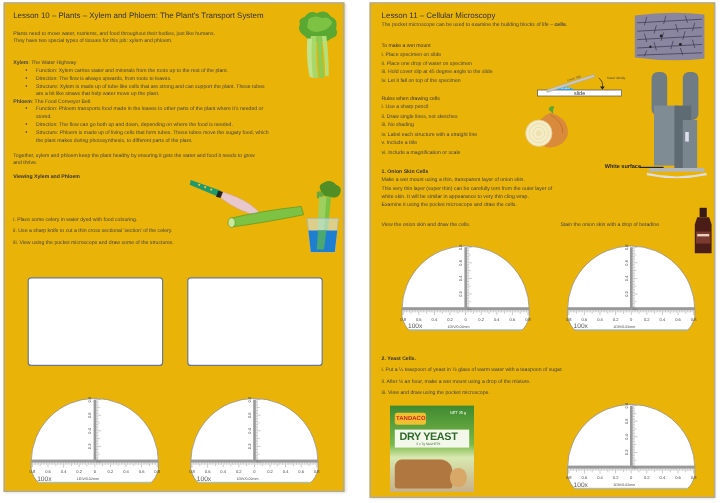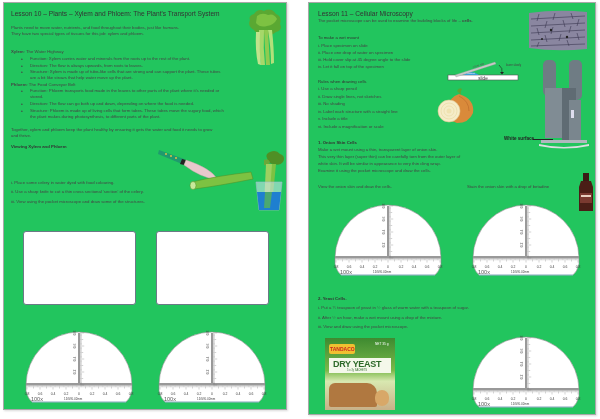--- a/index.html
+++ b/index.html
@@ -1,19 +1,19 @@
 <!DOCTYPE html>
 <html><head>
 <meta charset="utf-8">
 <style>
   * { box-sizing: border-box; margin: 0; padding: 0; }
   html, body { width: 600px; height: 419px; background: #ffffff; overflow: hidden; }
   body { font-family: "Liberation Sans", sans-serif; color: #333; position: relative; }
   .page {
-    position: absolute; background: #22c55e; border: 1px solid #a8a8a8;
+    position: absolute; background: #eab308; border: 1px solid #a8a8a8;
     box-shadow: 1px 1px 2px rgba(0,0,0,0.15);
   }
   #page-left { left: 3px; top: 2px; width: 284px; height: 408px; }
   #page-right { left: 308px; top: 2px; width: 288px; height: 413px; }
   .abs { position: absolute; }
   .title { font-size: 6.6px; color: #333; }
   .txt { font-size: 4.3px; line-height: 6.2px; color: #444; }
   .txt b { font-weight: bold; }
   .bul { position: absolute; font-size: 4.3px; line-height: 6px; color: #444; }
   .bul::before { content: "•"; position: absolute; left: -9px; font-size: 5px; }

